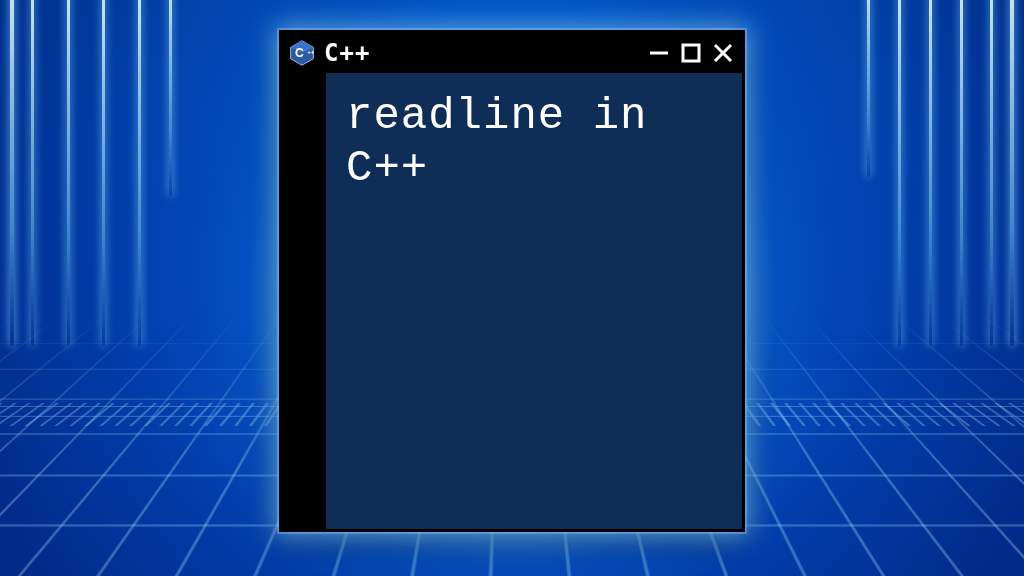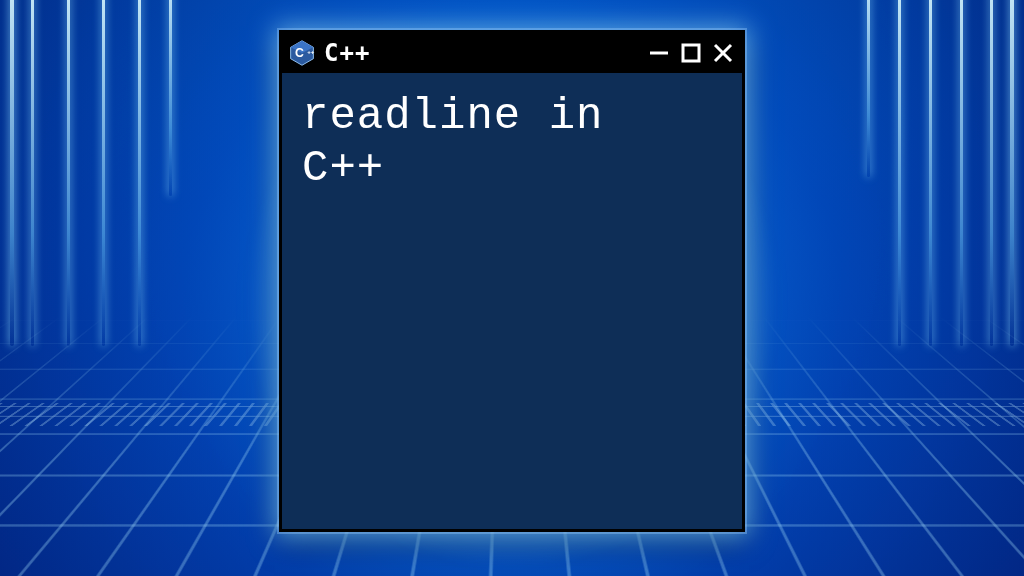--- a/index.html
+++ b/index.html
@@ -160,20 +160,21 @@
     .client {
       flex: 1;
       background: #0e2e57;
       padding: 18px 20px;
       color: #fff;
       font-family: 'Consolas','Menlo','Courier New',monospace;
       font-size: 44px;
       line-height: 1.18;
       letter-spacing: 1px;
       white-space: pre-wrap;
+      margin-left: 44px;
     }
   </style>
 </head>
 <body>
 
 <div class="bg"></div>
 <div class="vlines">
   <span class="vlineA"></span>
     <span class="vlineB"></span>
     <span class="vlineC"></span>

